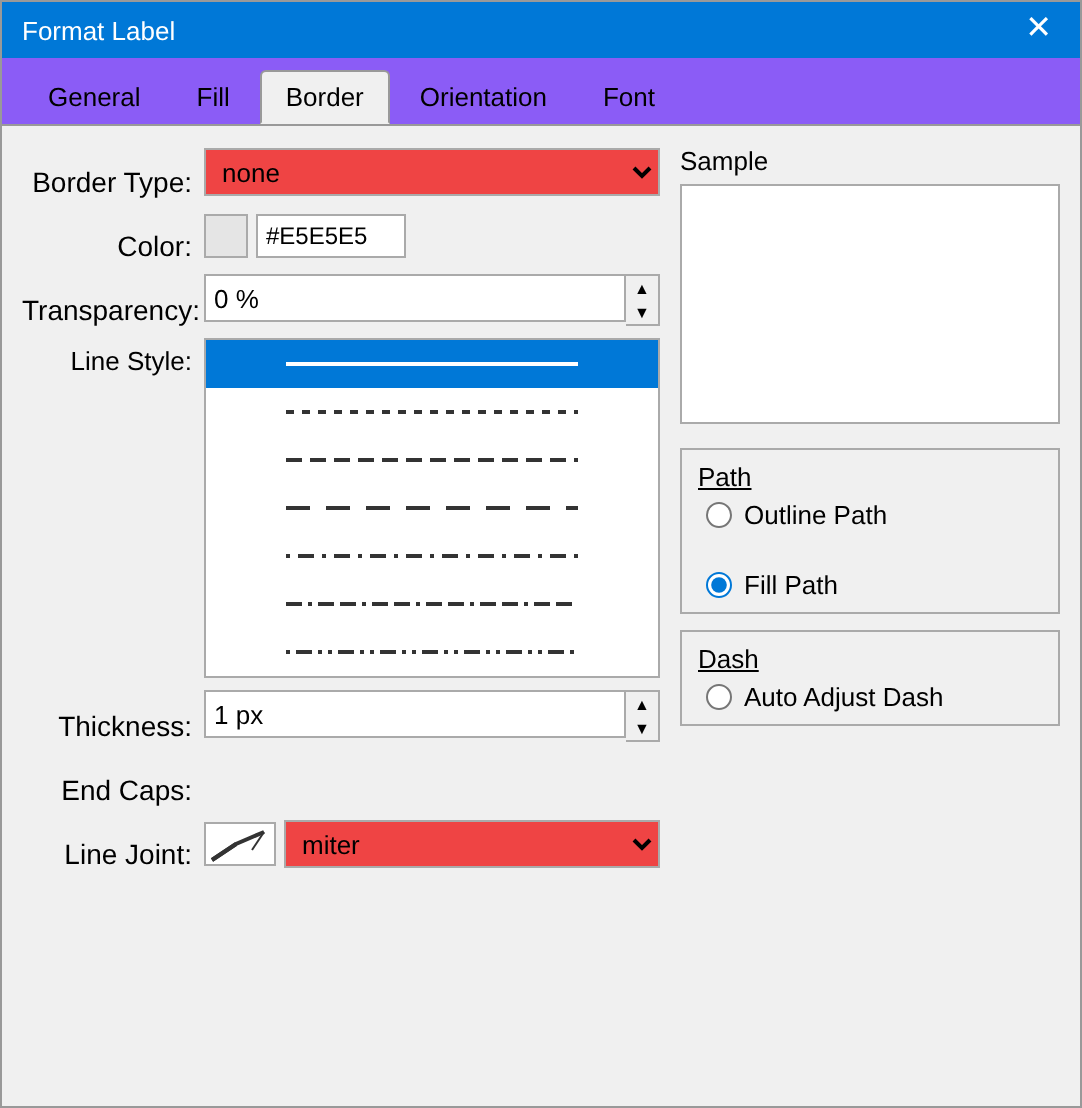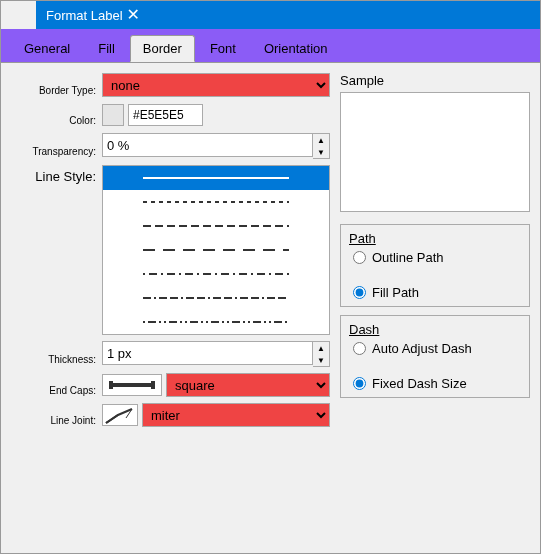--- a/index.html
+++ b/index.html
@@ -14,26 +14,25 @@
       position: relative;
       display: flex;
       flex-direction: column;
     }
 
     .title-bar {
       background: #0078d7;
       color: white;
       padding: 6px 10px;
       display: flex;
-      justify-content: flex-start;
+      justify-content: space-between;
       align-items: center;
       font-size: 13px;
       font-weight: normal;
       flex-shrink: 0;
-      margin-left: 35px;
     }
 
     .title-bar-close {
       background: none;
       border: none;
       color: white;
       font-size: 16px;
       cursor: pointer;
       padding: 0 4px;
       line-height: 1;
@@ -88,21 +87,21 @@
     .form-row {
       display: flex;
       align-items: center;
       gap: 6px;
       min-height: 24px;
     }
 
     .form-label {
       width: 85px;
       text-align: right;
-      font-size: 10px;
+      font-size: 14px;
       flex-shrink: 0;
       margin-top: 10px;
     }
 
     .form-control {
       flex: 1;
     }
 
     select {
       height: 24px;
@@ -315,22 +314,22 @@
 
   <div class="title-bar">
     <span>Format Label</span>
     <button class="title-bar-close">✕</button>
   </div>
 
   <div class="tabs">
     <button class="tab">General</button>
     <button class="tab">Fill</button>
     <button class="tab active">Border</button>
+    <button class="tab">Orientation</button>
     <button class="tab">Font</button>
-    <button class="tab">Orientation</button>
   </div>
 
   <div class="content">
 
     <div class="left-panel">
 
       <div class="form-row">
         <span class="form-label">Border Type:</span>
         <div class="form-control">
           <select>
@@ -419,34 +418,20 @@
           <input type="text" value="1 px" style="">
           <div class="spinner-buttons">
             <button class="spinner-btn">▲</button>
             <button class="spinner-btn">▼</button>
           </div>
         </div>
       </div>
 
       <div class="form-row">
         <span class="form-label">End Caps:</span>
-        <div class="dropdown-row">
-          <div class="end-caps-preview">
-            <svg width="50" height="14" viewBox="0 0 50 14">
-                <rect x="2" y="5" width="46" height="4" fill="#333"></rect>
-                <rect x="2" y="3" width="4" height="8" fill="#333"></rect>
-                <rect x="44" y="3" width="4" height="8" fill="#333"></rect>
-              </svg>
-          </div>
-          <select>
-            <option selected="">square</option>
-            <option>round</option>
-            <option>flat</option>
-          </select>
-        </div>
       </div>
 
       <div class="form-row">
         <span class="form-label">Line Joint:</span>
         <div class="dropdown-row">
           <div class="line-joint-preview">
             <svg width="32" height="20" viewBox="0 0 32 20">
               <polyline points="2,18 14,10 28,4" fill="none" stroke="#333" stroke-width="2"></polyline>
               <polyline points="2,18 14,10" fill="none" stroke="#333" stroke-width="2"></polyline>
 
@@ -485,22 +470,18 @@
         </div>
       </div>
 
       <div class="section-box">
         <div class="section-label">Dash</div>
         <div class="radio-group">
           <div class="radio-row">
             <input type="radio" name="dash" id="auto-adjust-dash" style="">
             <label for="auto-adjust-dash">Auto Adjust Dash</label>
           </div>
-          <div class="radio-row">
-            <input type="radio" name="dash" id="fixed-dash-size" checked="" style="">
-            <label for="fixed-dash-size">Fixed Dash Size</label>
-          </div>
         </div>
       </div>
 
     </div>
   </div>
 </div>
 
 </body></html>

